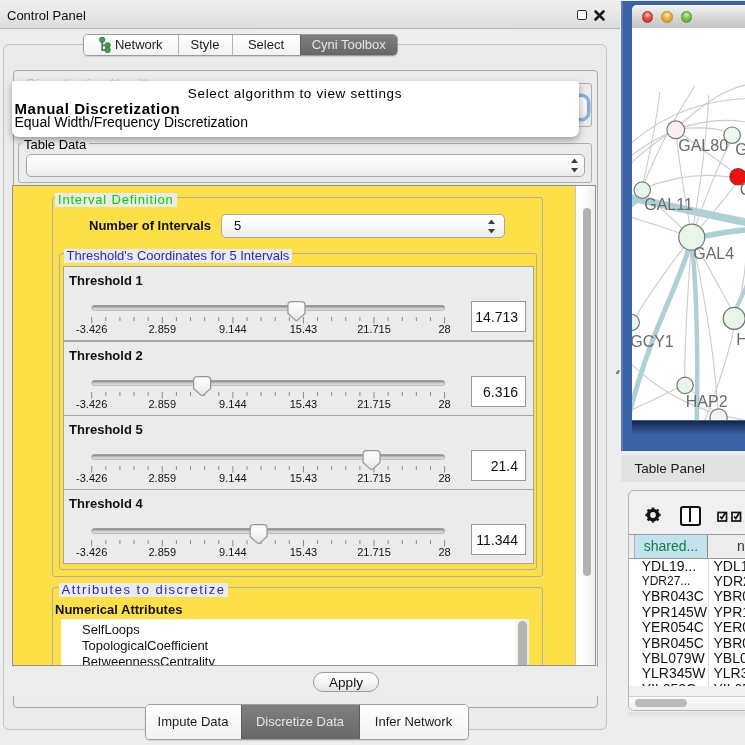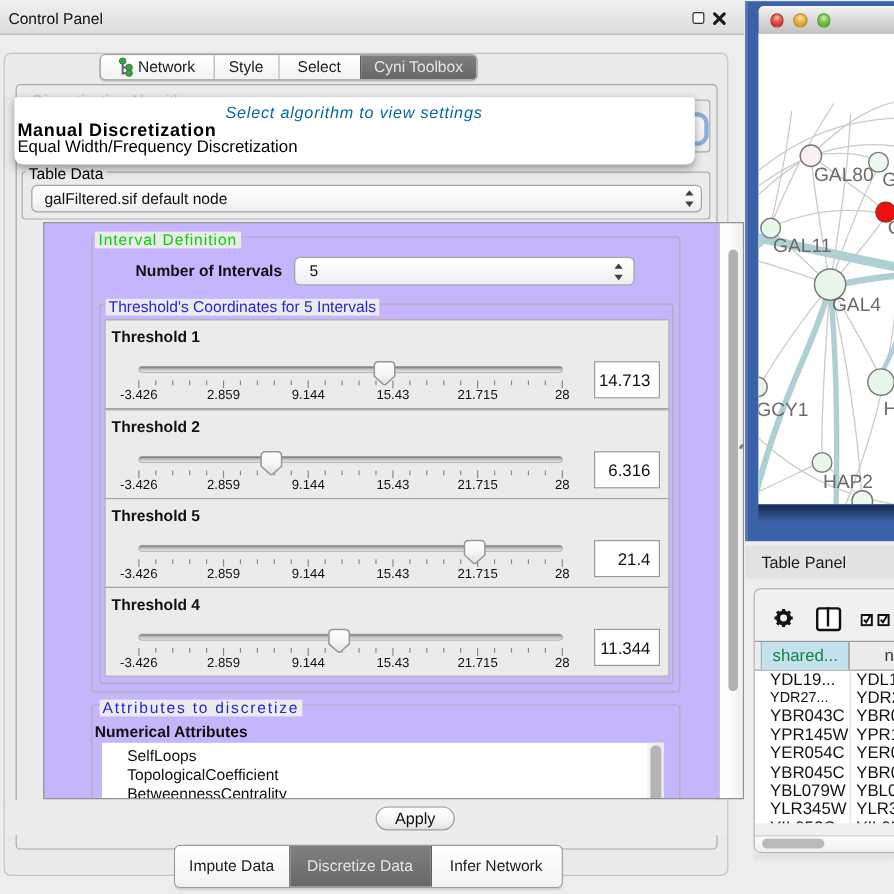--- a/index.html
+++ b/index.html
@@ -24,43 +24,43 @@
 </style></head><body>
 
 <div class="abs" style="left:0;top:0;width:620px;height:745px;background:#ededed;"></div>
 <div class="abs" style="left:0;top:0;width:620px;height:28px;background:linear-gradient(180deg,#f0f0f0,#dddddd);border-bottom:1px solid #b5b5b5;"></div>
 <div class="abs" style="left:7px;top:8px;font-size:13px;color:#111;">Control Panel</div>
 <div class="abs" style="left:577px;top:9.5px;width:8px;height:8px;border:1.6px solid #2d2d2d;border-radius:2px;background:#fdfdfd;"></div>
 <svg class="abs" style="left:593px;top:9px;" width="13" height="13" viewBox="0 0 13 13">
     <path d="M2.5 2.5 L10.5 10.5 M10.5 2.5 L2.5 10.5" stroke="#1c1c1c" stroke-width="2.6" stroke-linecap="round"></path>
   </svg>
 <div class="abs" style="left:2.5px;top:44px;width:604px;height:686px;border:1px solid #c3c3c3;border-radius:6px;background:#eaeaea;box-sizing:border-box;"></div>
-<div class="seg" style="left:83px;top:45px;height:21.5px;box-sizing:border-box;text-align:center;">
+<div class="seg" style="left:83px;top:34px;height:21.5px;box-sizing:border-box;text-align:center;">
 <div style="width:93.5px;"><svg width="12" height="16" viewBox="0 0 12 16" style="margin-right:4px;">
         <path d="M3.2 4.5 V14 M3.2 8.2 H8 M3.2 13 H8" stroke="#5d6275" stroke-width="1.6" fill="none"></path>
         <circle cx="3.2" cy="2.8" r="2.7" fill="#3f9e4f" stroke="#2c7a3a" stroke-width="0.8"></circle>
         <circle cx="8.6" cy="8.2" r="2.7" fill="#3f9e4f" stroke="#2c7a3a" stroke-width="0.8"></circle>
         <circle cx="8.6" cy="13" r="2.7" fill="#3f9e4f" stroke="#2c7a3a" stroke-width="0.8"></circle>
       </svg>Network</div>
 <div style="width:54px;">Style</div>
 <div style="width:68px;">Select</div>
 <div class="sel" style="width:97.5px;">Cyni Toolbox</div>
 </div>
 <div class="abs" style="left:13px;top:69.5px;width:585px;height:638px;border:1px solid #a9a9a9;border-radius:4px;background:#ebebeb;box-sizing:border-box;"></div>
 <div class="grp" style="left:18px;top:83px;width:572px;height:42px;"></div>
 <div class="abs" style="left:25px;top:76px;font-size:13px;color:#c4c4c4;background:#ebebeb;padding:0 2px;">Discretization Algorithm</div>
 <div class="abs" style="left:24px;top:96px;width:564px;height:23px;border-radius:7px;background:linear-gradient(180deg,#fcfcfc,#eee);border:1px solid #7ba7d9;box-shadow:0 0 0 2.5px rgba(98,155,213,0.75);box-sizing:border-box;"></div>
 <div class="grp" style="left:18px;top:142.5px;width:572px;height:38px;">
     <span class="gtitle" style="left:2px;">Table Data</span>
   </div>
-<div class="combo" style="left:26px;top:153.5px;width:557px;height:21px;line-height:21px;"><span style="margin-left:10px;">galFiltered.sif default node</span><svg class="abs" style="right:5px;top:3px;" width="9" height="15" viewBox="0 0 9 15">
+<div class="combo" style="left:26px;top:153.5px;width:557px;height:21px;line-height:21px;"><svg class="abs" style="right:5px;top:3px;" width="9" height="15" viewBox="0 0 9 15">
       <path d="M4.5 0.5 L8 5 H1 Z" fill="#3e3e3e"></path>
       <path d="M4.5 14.5 L1 10 H8 Z" fill="#3e3e3e"></path>
     </svg></div>
-<div class="abs" style="left:12px;top:185px;width:584px;height:481px;border:1px solid #929292;background:#c4b5fd;box-sizing:border-box;overflow:hidden;margin-left:24px;" id="sp">
+<div class="abs" style="left:12px;top:185px;width:584px;height:481px;border:1px solid #929292;background:#fde047;box-sizing:border-box;overflow:hidden;" id="sp">
 <div class="abs" style="left:562px;top:0;width:20px;height:479px;background:linear-gradient(90deg,#ffffff 30%,#ededed);border-left:1px solid #c6c6c6;"></div>
 <div class="abs" style="left:569.5px;top:22px;width:8.5px;height:368px;border-radius:4.5px;background:#b1b1b1;"></div>
 <div class="grp" style="left:39px;top:11px;width:489px;height:377.5px;">
       <span class="gtitle" style="left:2px;color:#00d500;letter-spacing:0.8px;">Interval Definition</span>
     </div>
 <div class="abs" style="left:76px;top:32px;font-size:13px;font-weight:bold;color:#111;">Number of Intervals</div>
 <div class="combo" style="left:208px;top:28px;width:282px;height:22px;line-height:22px;"><span style="margin-left:12px;">5</span><svg class="abs" style="right:8px;top:3.5px;" width="9" height="15" viewBox="0 0 9 15">
         <path d="M4.5 0.5 L8 5 H1 Z" fill="#3e3e3e"></path>
         <path d="M4.5 14.5 L1 10 H8 Z" fill="#3e3e3e"></path>
       </svg></div>
@@ -286,21 +286,21 @@
 </div>
 </div>
 <div class="abs" style="left:3.5px;top:666.5px;width:602px;height:29px;background:#ececec;"></div>
 <div class="abs" style="left:269px;top:671.5px;width:66px;height:20px;border:1px solid #9b9b9b;border-radius:10px;background:linear-gradient(180deg,#ffffff,#f5f5f5 55%,#e2e2e2);font-size:13.5px;color:#111;text-align:center;line-height:19px;box-sizing:border-box;margin-left:44px;">Apply</div>
 <div class="seg" style="left:144.5px;top:703.5px;height:36px;box-sizing:border-box;">
 <div style="width:95px;">Impute Data</div>
 <div class="sel" style="width:118px;">Discretize Data</div>
 <div style="width:109px;">Infer Network</div>
 </div>
 <div class="abs" style="left:11.5px;top:80.5px;width:567px;height:56px;background:#ffffff;border-radius:2px 2px 7px 7px;box-shadow:0 3px 7px rgba(0,0,0,0.35);z-index:50;">
-<div class="abs" style="left:0;top:5.5px;width:100%;text-align:center;font-size:13.5px;letter-spacing:0.65px;color:#0369a1;font-style:italic;">Select algorithm to view settings</div>
+<div class="abs" style="left:0;top:5.5px;width:100%;text-align:center;font-size:13.5px;letter-spacing:0.65px;color:#000000;">Select algorithm to view settings</div>
 <div class="abs" style="left:3px;top:33px;font-size:14px;color:#000;">Equal Width/Frequency Discretization</div>
 <div class="abs" style="left:3px;top:19px;font-size:15px;letter-spacing:0.55px;font-weight:bold;color:#000;">Manual Discretization</div>
 </div>
 <svg class="abs" style="left:614px;top:368px;" width="8" height="8" viewBox="0 0 8 8">
     <path d="M2 6 Q2 2 6 2 L4.5 6 Z" fill="#7a7a7a"></path>
   </svg>
 <div class="abs" style="left:620.5px;top:1px;width:124.5px;height:449.5px;background:#3a63a7;box-shadow:inset 2px 0 0 #5e7cb4;"></div>
 <div class="abs" style="left:631.5px;top:5px;width:113.5px;height:22.8px;border-radius:5px 0 0 0;background:linear-gradient(180deg,#f3f3f3,#dcdcdc 45%,#c3c3c3);border-bottom:1px solid #9a9a9a;box-shadow:inset 0 1px 0 #fafafa;"></div>
 <div class="abs" style="left:641.5px;top:11.1px;width:11.6px;height:11.6px;border-radius:50%;background:radial-gradient(circle at 50% 30%, #ffffff -20%, #e94a3f 45%, #a8352d 100%);border:0.5px solid #a8352d;box-sizing:border-box;"></div>
 <div class="abs" style="left:661.0px;top:11.1px;width:11.6px;height:11.6px;border-radius:50%;background:radial-gradient(circle at 50% 30%, #ffffff -20%, #eeb13a 45%, #bd8f28 100%);border:0.5px solid #bd8f28;box-sizing:border-box;"></div>

